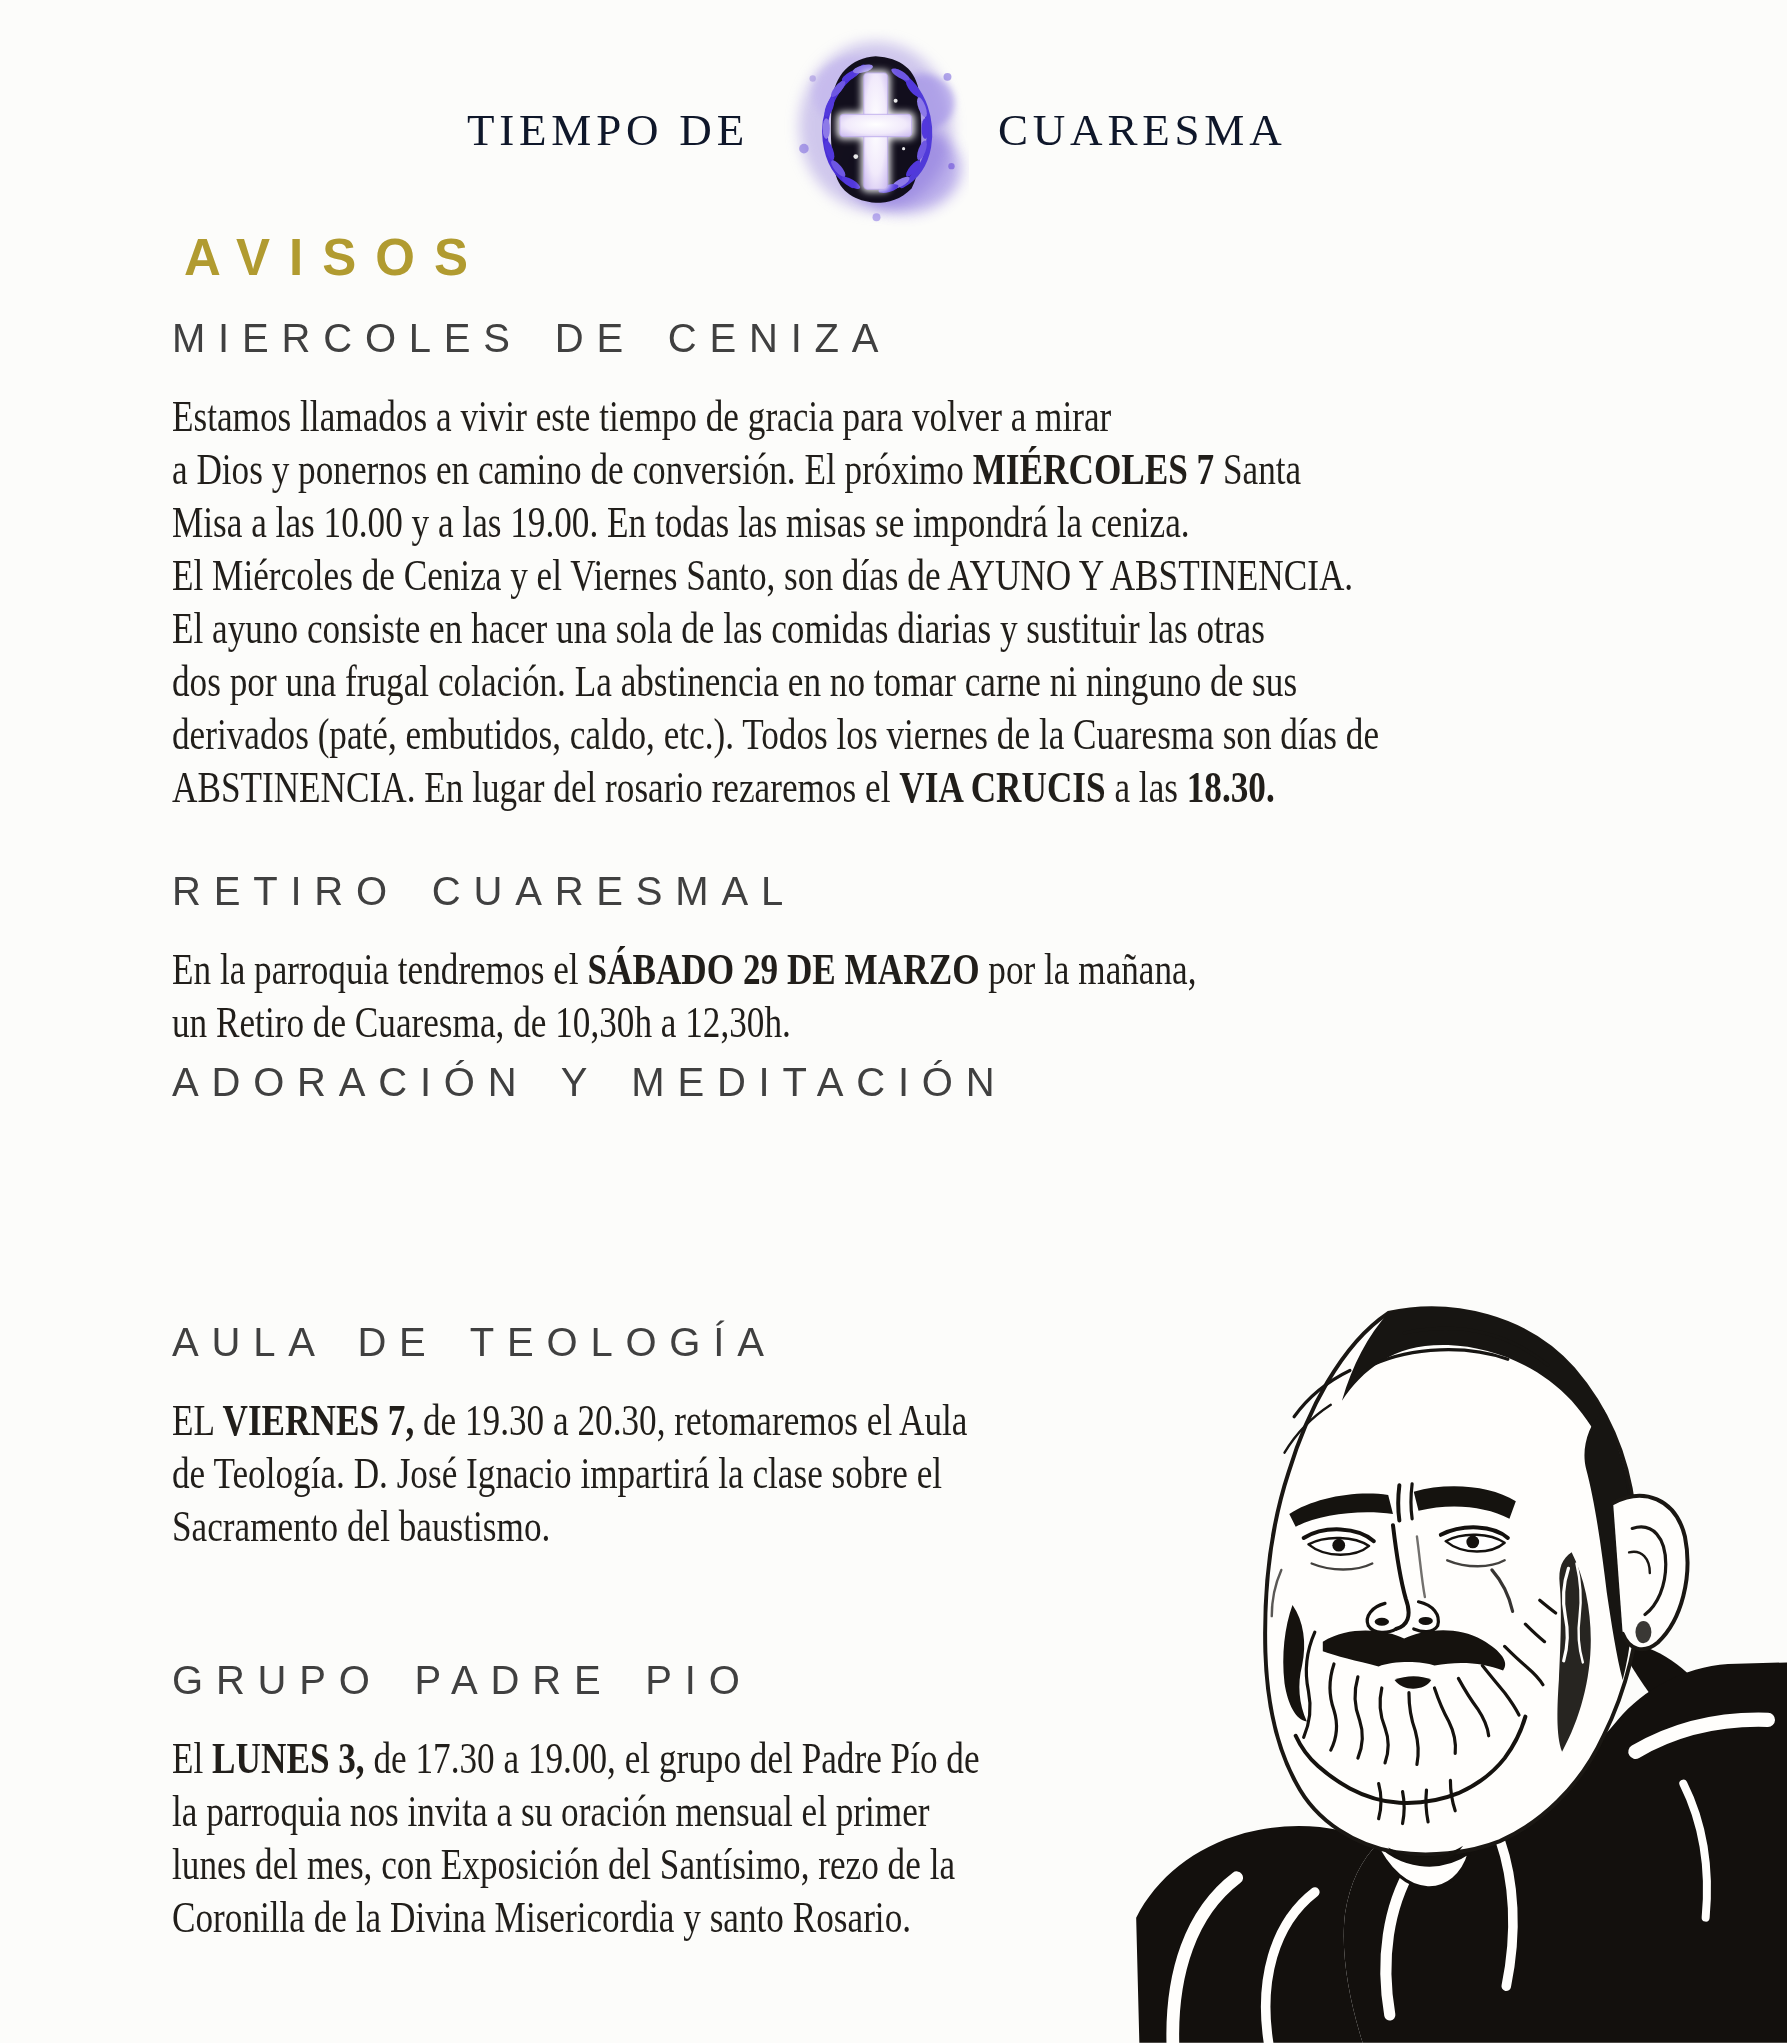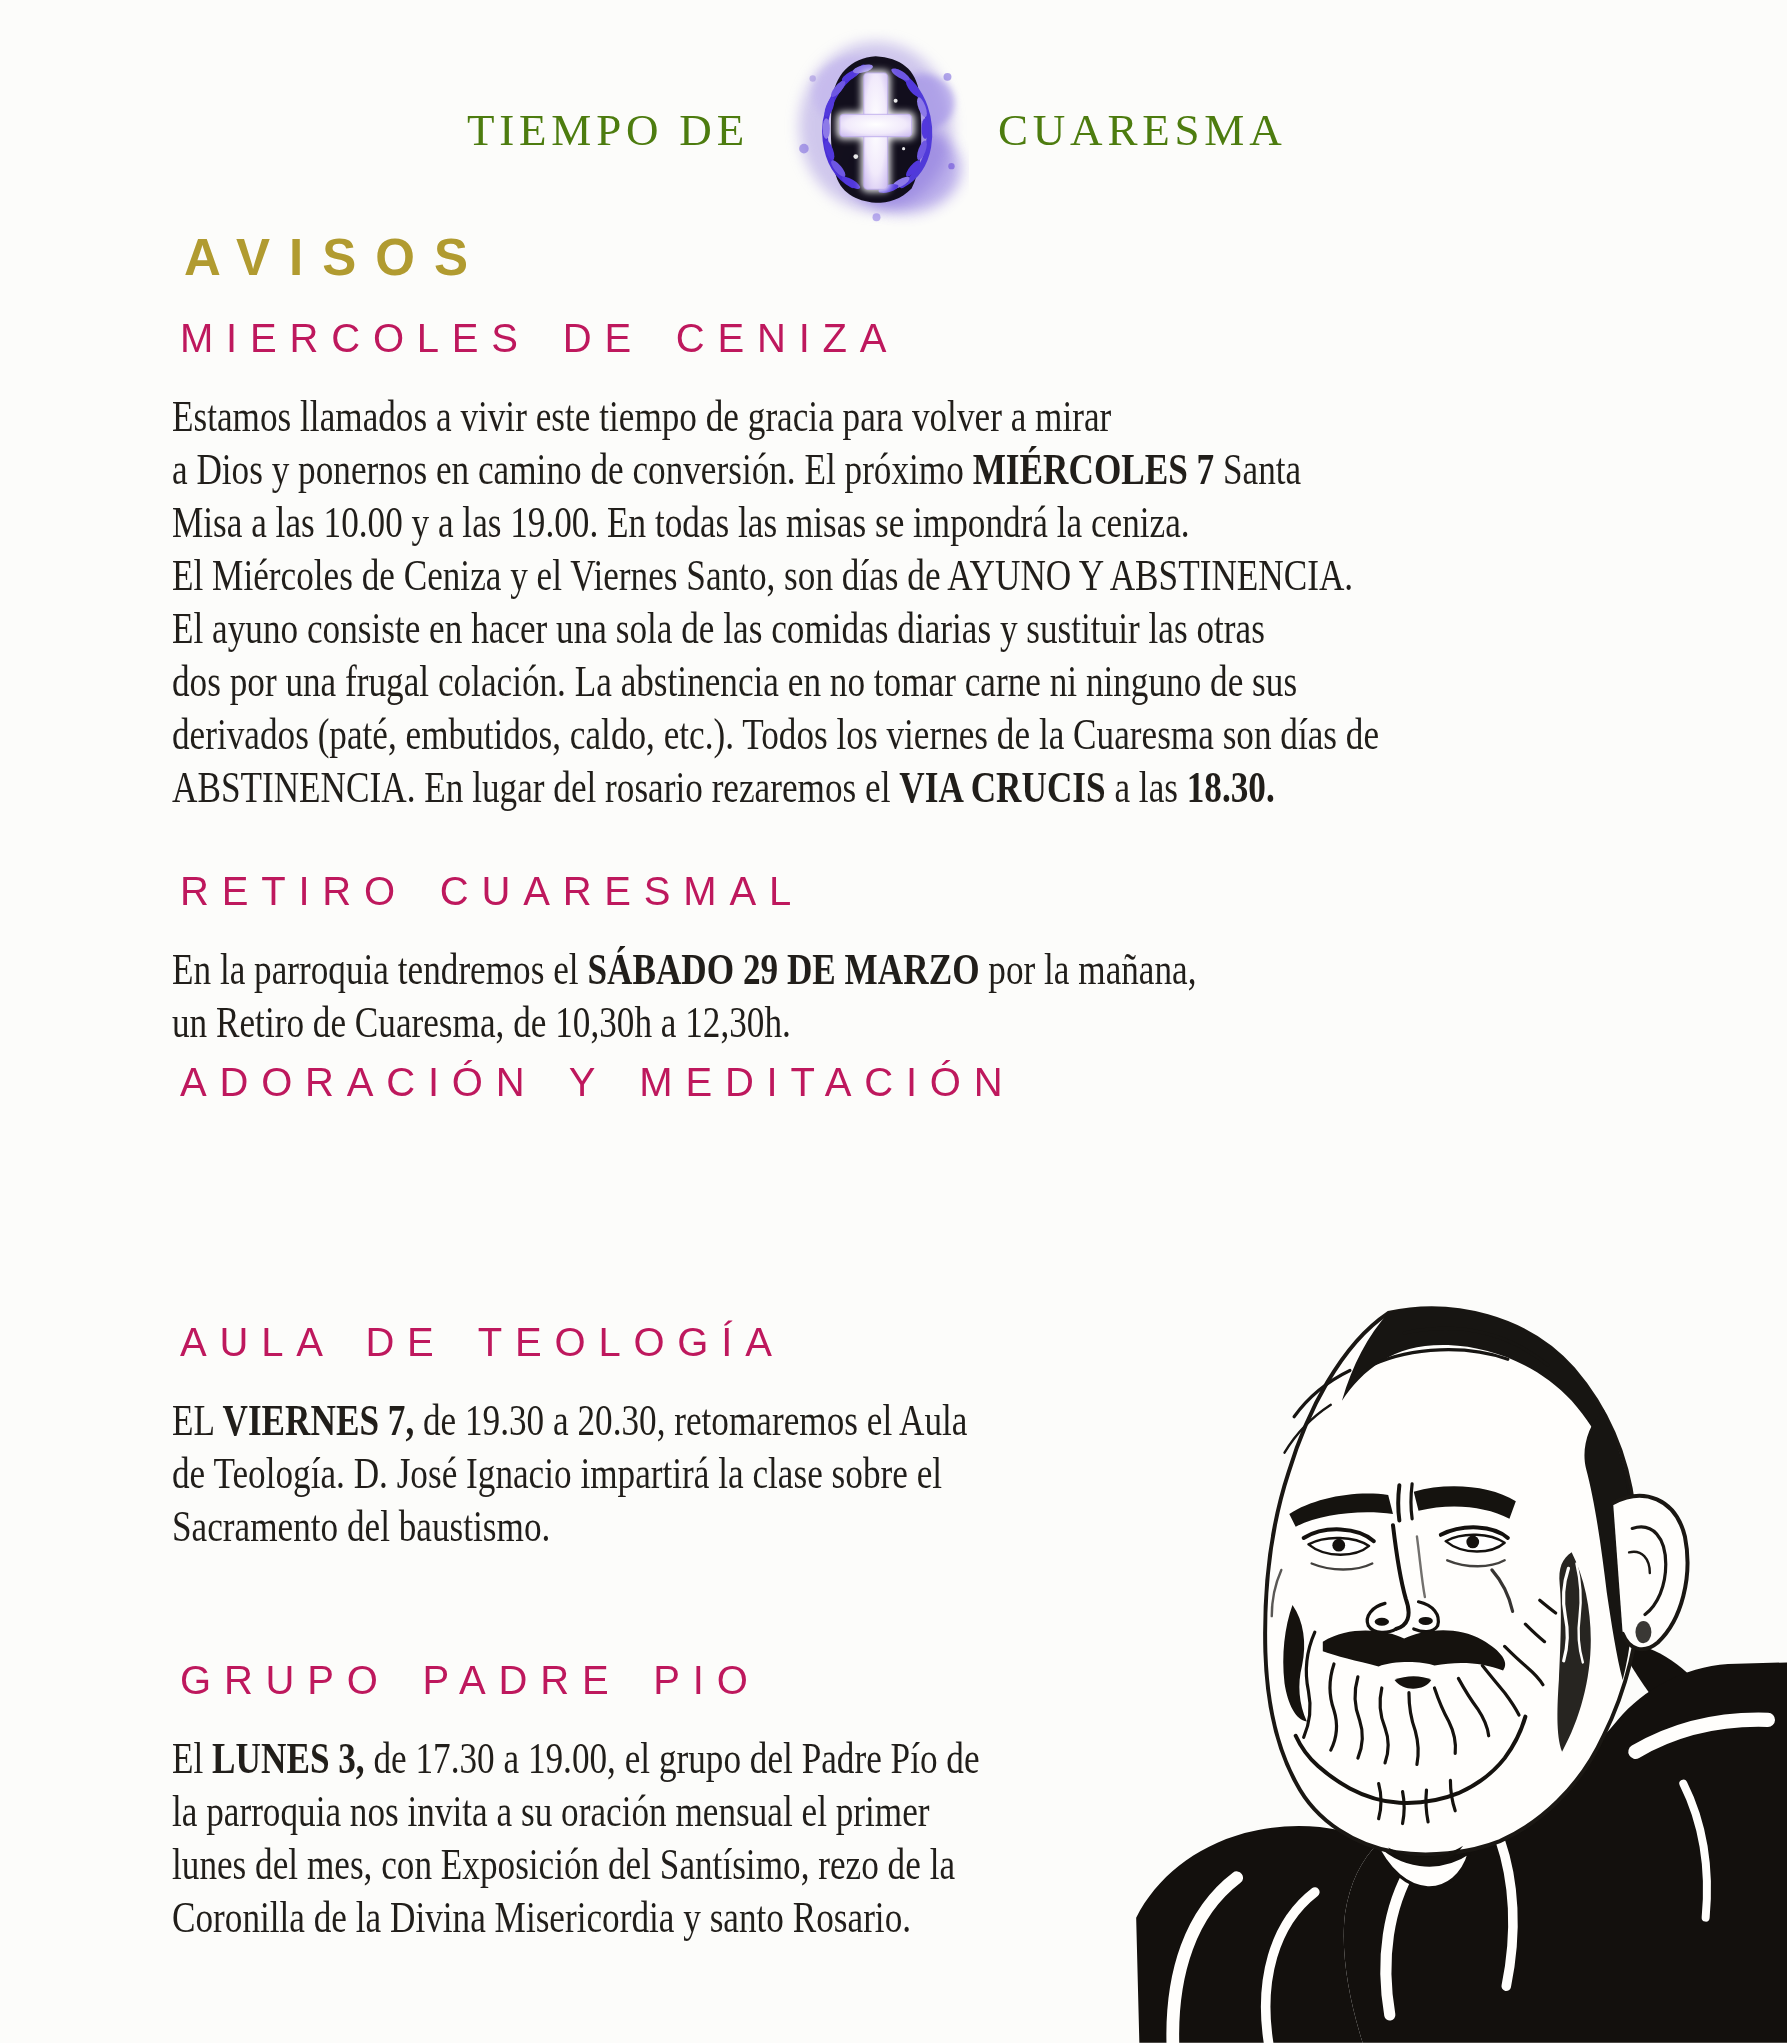--- a/index.html
+++ b/index.html
@@ -6,38 +6,38 @@
   html,body{margin:0;padding:0;}
   body{
     width:1788px;height:2043px;position:relative;overflow:hidden;
     background:#fcfcfa;color:#211e1a;
     font-family:"Liberation Serif",serif;
   }
   
   .hdr-txt{
     position:absolute;top:104px;margin:0;
     font-family:"Liberation Serif",serif;font-size:45px;font-weight:normal;
-    letter-spacing:4.8px;color:#4d7c0f;white-space:nowrap;
+    letter-spacing:4.8px;color:#0f172a;white-space:nowrap;
   }
   #hdr-left{left:467px;}
   #hdr-right{left:998px;}
   #emblem{position:absolute;left:784px;top:29px;width:185px;height:201px;}
   
   h1.avisos{
     position:absolute;left:172px;top:220px;margin:12px;
     font-family:"Liberation Sans",sans-serif;font-weight:bold;
     font-size:51px;line-height:51px;letter-spacing:19px;color:#b19b30;white-space:nowrap;
   }
   
   .section{position:absolute;left:172px;}
   .section h2{
-    margin:0 0 32px 8px;
+    margin:0 0 32px 0;
     font-family:"Liberation Sans",sans-serif;font-weight:normal;
     font-size:40px;line-height:40px;letter-spacing:12.8px;word-spacing:8px;
-    color:#be185d;white-space:nowrap;
+    color:#404040;white-space:nowrap;
   }
   .bodyline{
     font-size:44px;line-height:53px;white-space:nowrap;
     transform:scaleX(0.8);transform-origin:0 0;
     color:#211e1a;
   }
   .bodyline .b{font-weight:bold;}
   
   #portrait{position:absolute;left:1125px;top:1289px;width:662px;height:754px;}
 </style>

